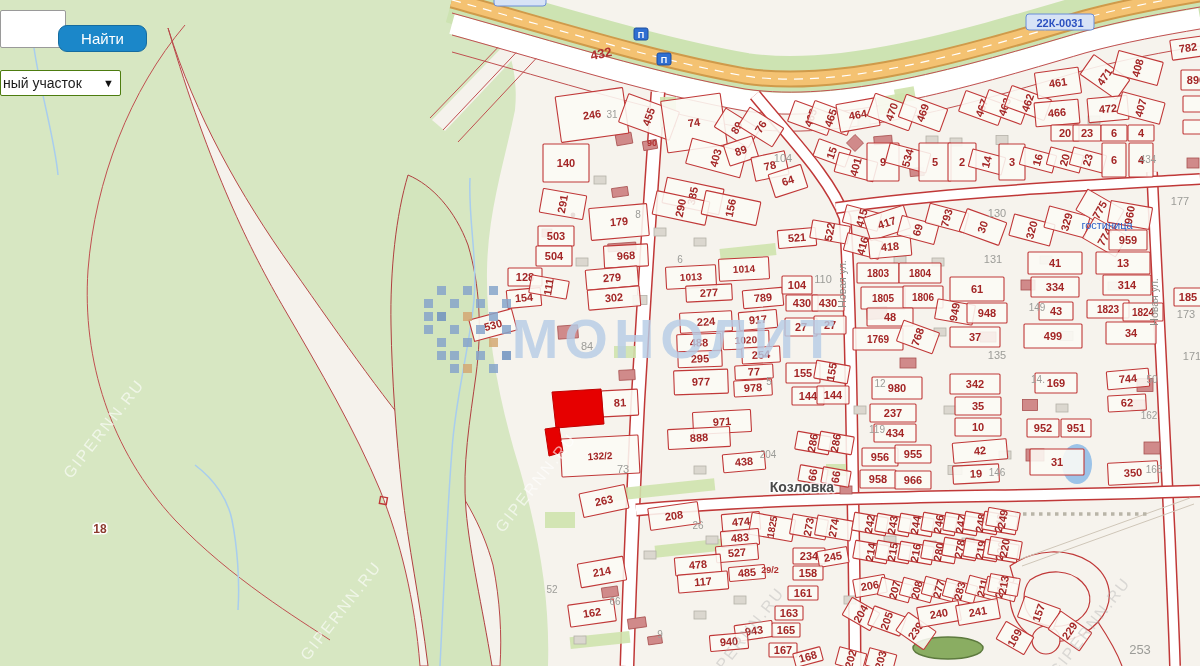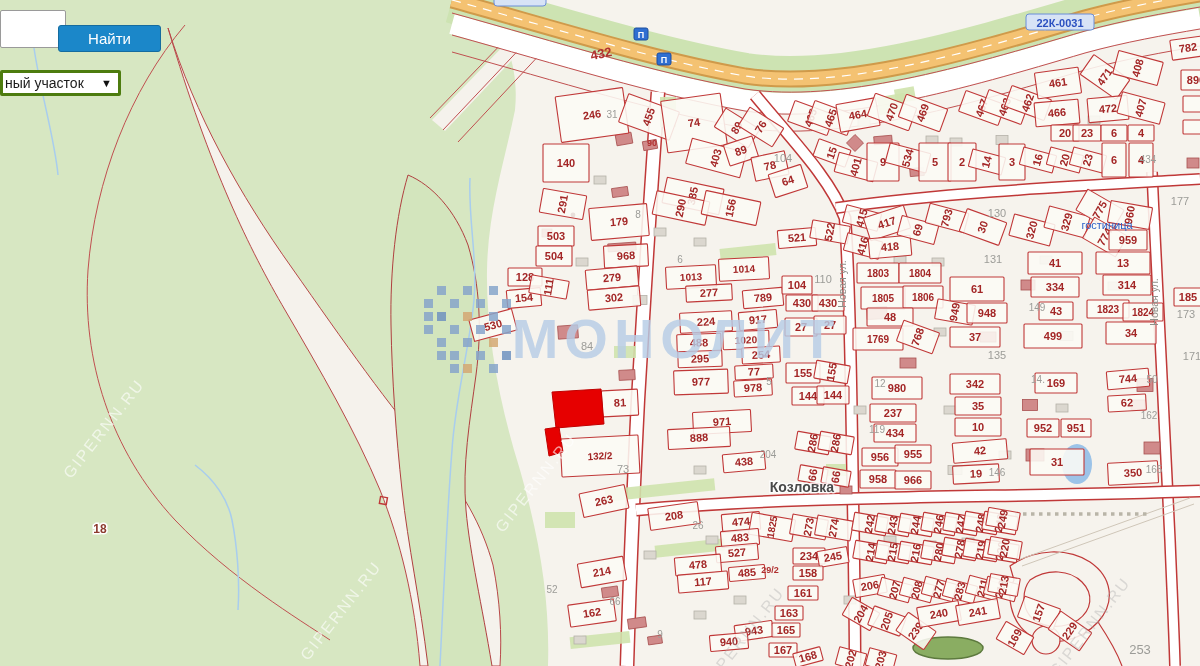--- a/index.html
+++ b/index.html
@@ -2,25 +2,25 @@
 <html><head>
 <meta charset="utf-8">
 <style>
   html,body{margin:0;padding:0;background:#e8e8e8;}
   .stage{position:relative;width:1200px;height:666px;overflow:hidden;
          font-family:"Liberation Sans",sans-serif;background:#f6f3ed;}
   .stage svg{position:absolute;left:0;top:0;}
   .ui{position:absolute;z-index:50;}
   .search-input{left:0;top:10px;width:56px;height:36px;border:1px solid #9a9a9a;
     background:#fff;border-radius:2px;padding:0 4px;font-size:14px;outline:none;}
-  .find-btn{left:58px;top:25px;width:103px;height:27px;background:#1b87c9;
-    border:1px solid #156c9f;border-radius:3px;color:#fff;font-size:15px;
+  .find-btn{left:58px;top:25px;width:89px;height:27px;background:#1b87c9;
+    border:1px solid #156c9f;border-radius:9px;color:#fff;font-size:15px;
     font-family:"Liberation Sans",sans-serif;cursor:pointer;}
   .type-select{left:0;top:70px;width:121px;height:26px;background:#fff;
-    border:3px solid #4d7c0f;border-radius:2px;display:flex;align-items:center;
+    border:1px solid #4d7c0f;border-radius:2px;display:flex;align-items:center;
     justify-content:space-between;padding:0 6px 0 2px;font-size:14px;color:#1b1b1b;
     cursor:pointer;box-sizing:border-box;}
   .type-select .chev{font-size:11px;color:#111;}
   text{user-select:none;}
 </style>
 </head>
 <body>
 
 <div class="stage">
 

